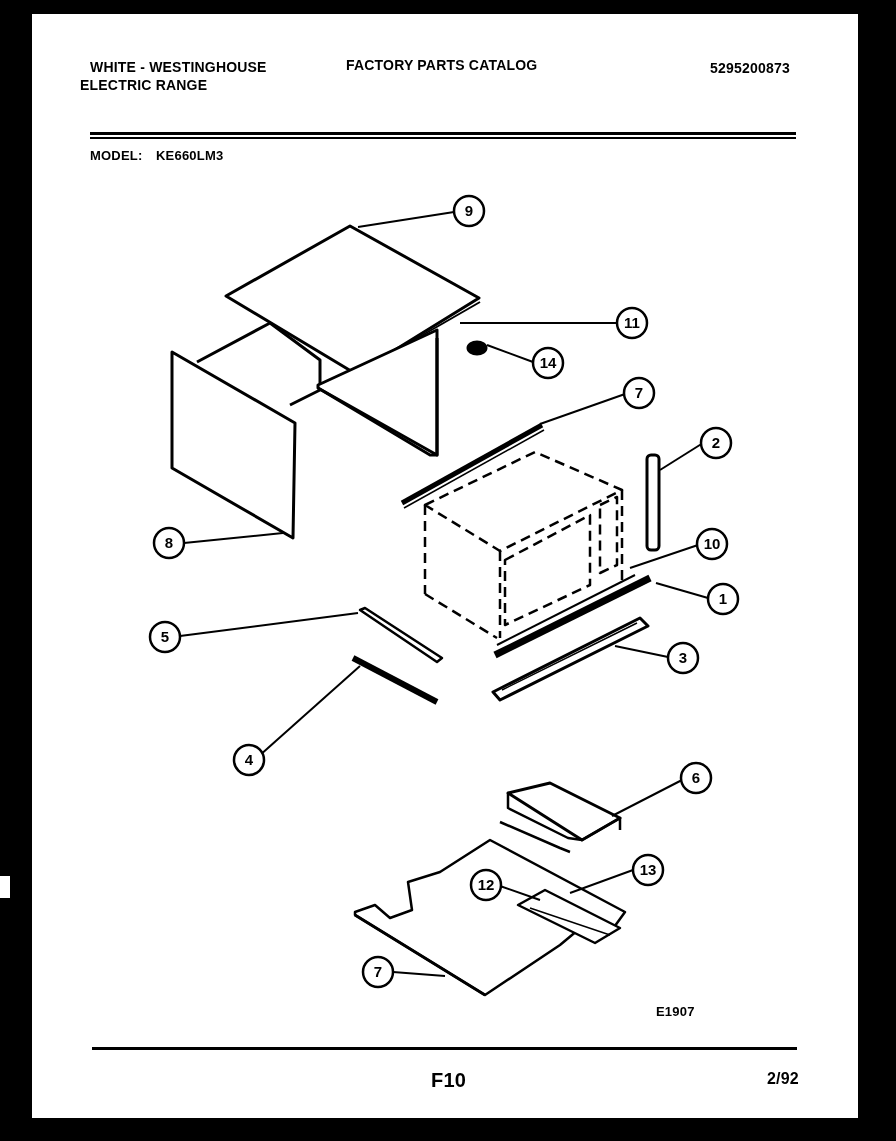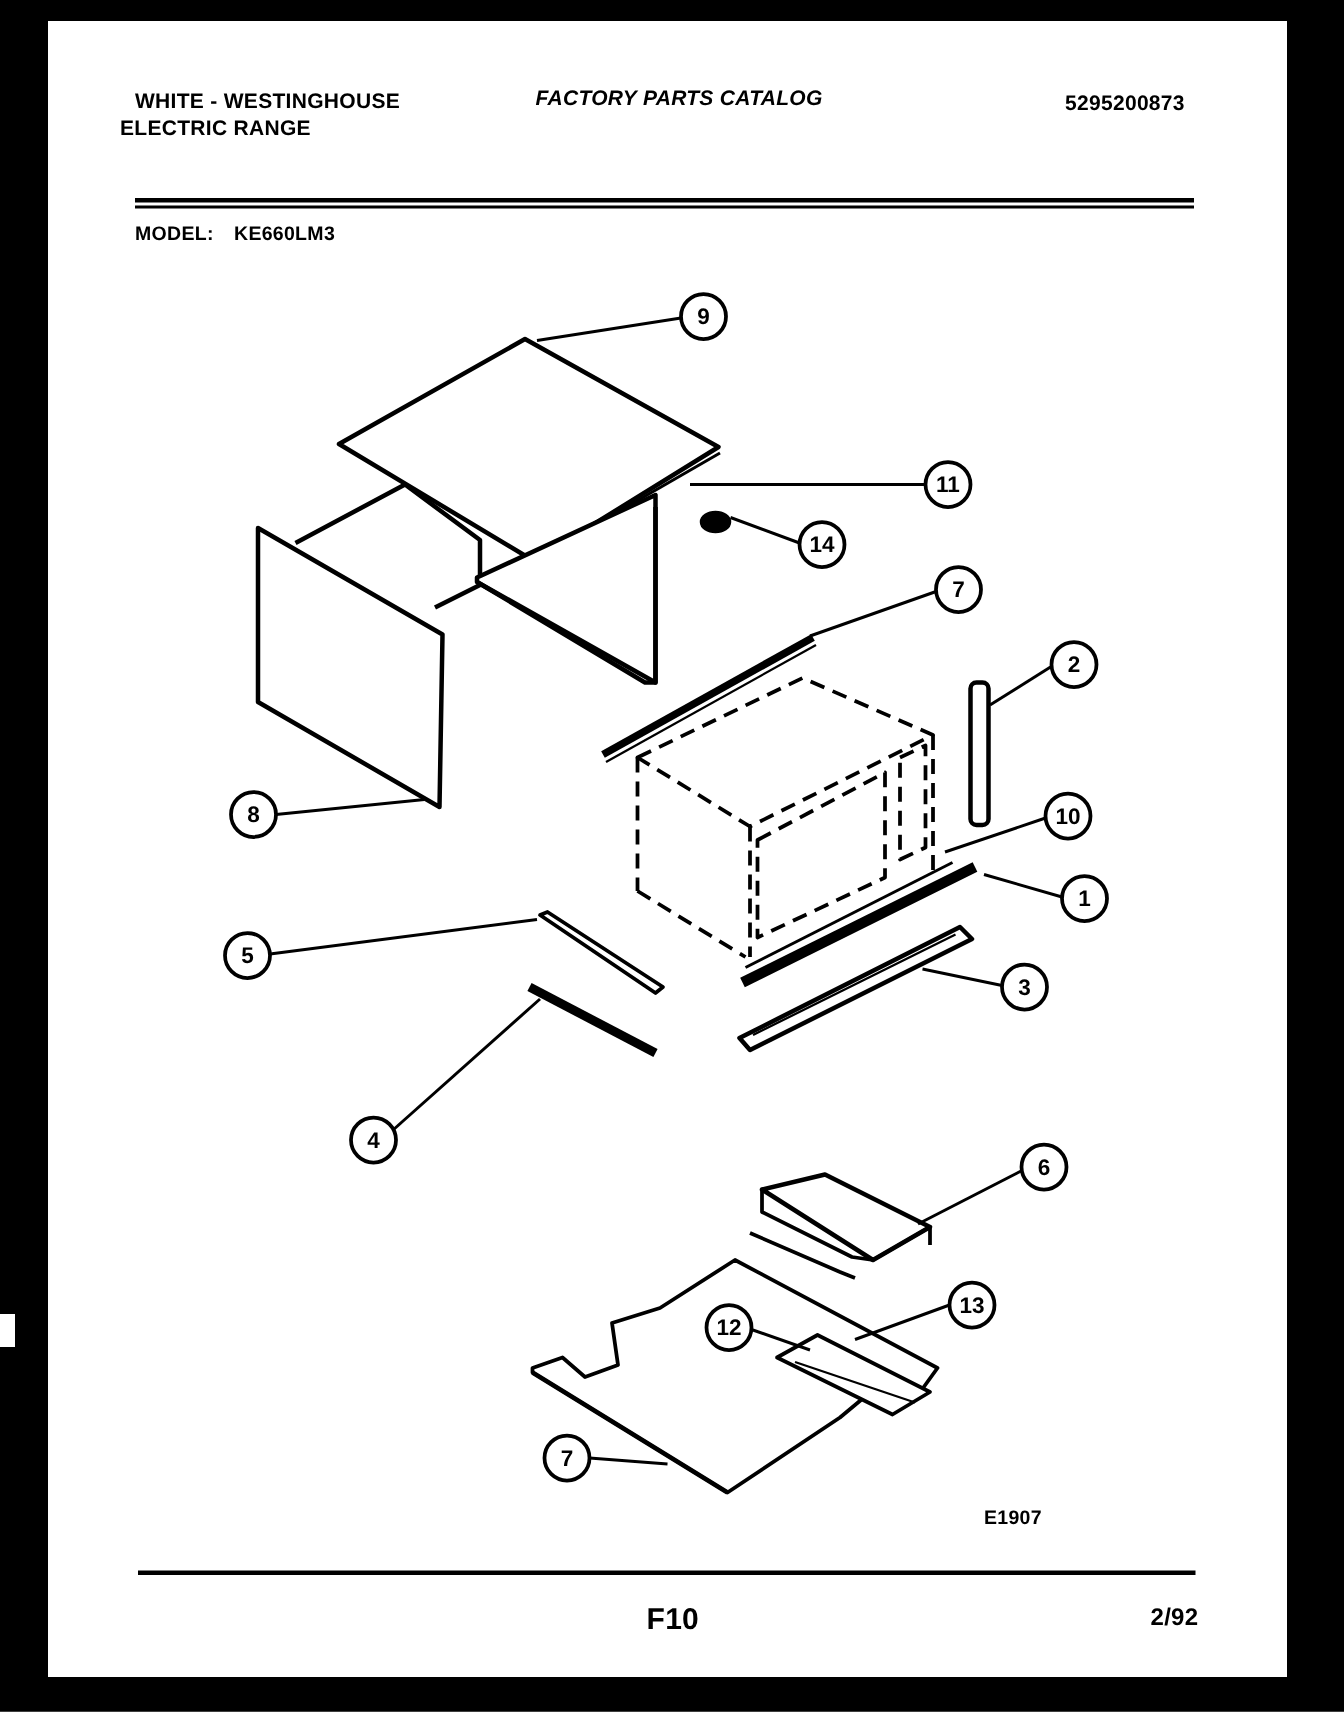--- a/index.html
+++ b/index.html
@@ -10,21 +10,21 @@
   svg{position:absolute;left:0;top:0;}
   .callout text{font-family:"Liberation Sans",sans-serif;font-weight:bold;font-size:15px;}
   .side-tab{position:absolute;left:0;top:876px;width:10px;height:22px;background:#fff;}
 </style>
 </head>
 <body>
 
 <div class="page">
   <div class="hdr" style="left:58px;top:45px;">WHITE - WESTINGHOUSE</div>
   <div class="hdr" style="left:48px;top:63px;text-align:right;">ELECTRIC RANGE</div>
-  <div class="hdr" style="left:325px;top:43px;font-style:italic;">FACTORY PARTS CATALOG</div>
+  <div class="hdr" style="left:314px;top:43px;">FACTORY PARTS CATALOG</div>
   <div class="hdr" style="left:678px;top:46px;">5295200873</div>
 
   <div class="rule" style="left:58px;top:118px;width:706px;height:3px;"></div>
   <div class="rule" style="left:58px;top:123px;width:706px;height:2px;"></div>
 
   <div class="hdr" style="left:58px;top:134px;font-size:13px;">MODEL:</div>
   <div class="hdr" style="left:124px;top:134px;font-size:13px;">KE660LM3</div>
 
   <div class="hdr" style="left:624px;top:990px;font-size:13px;text-align:right;">E1907</div>
 

